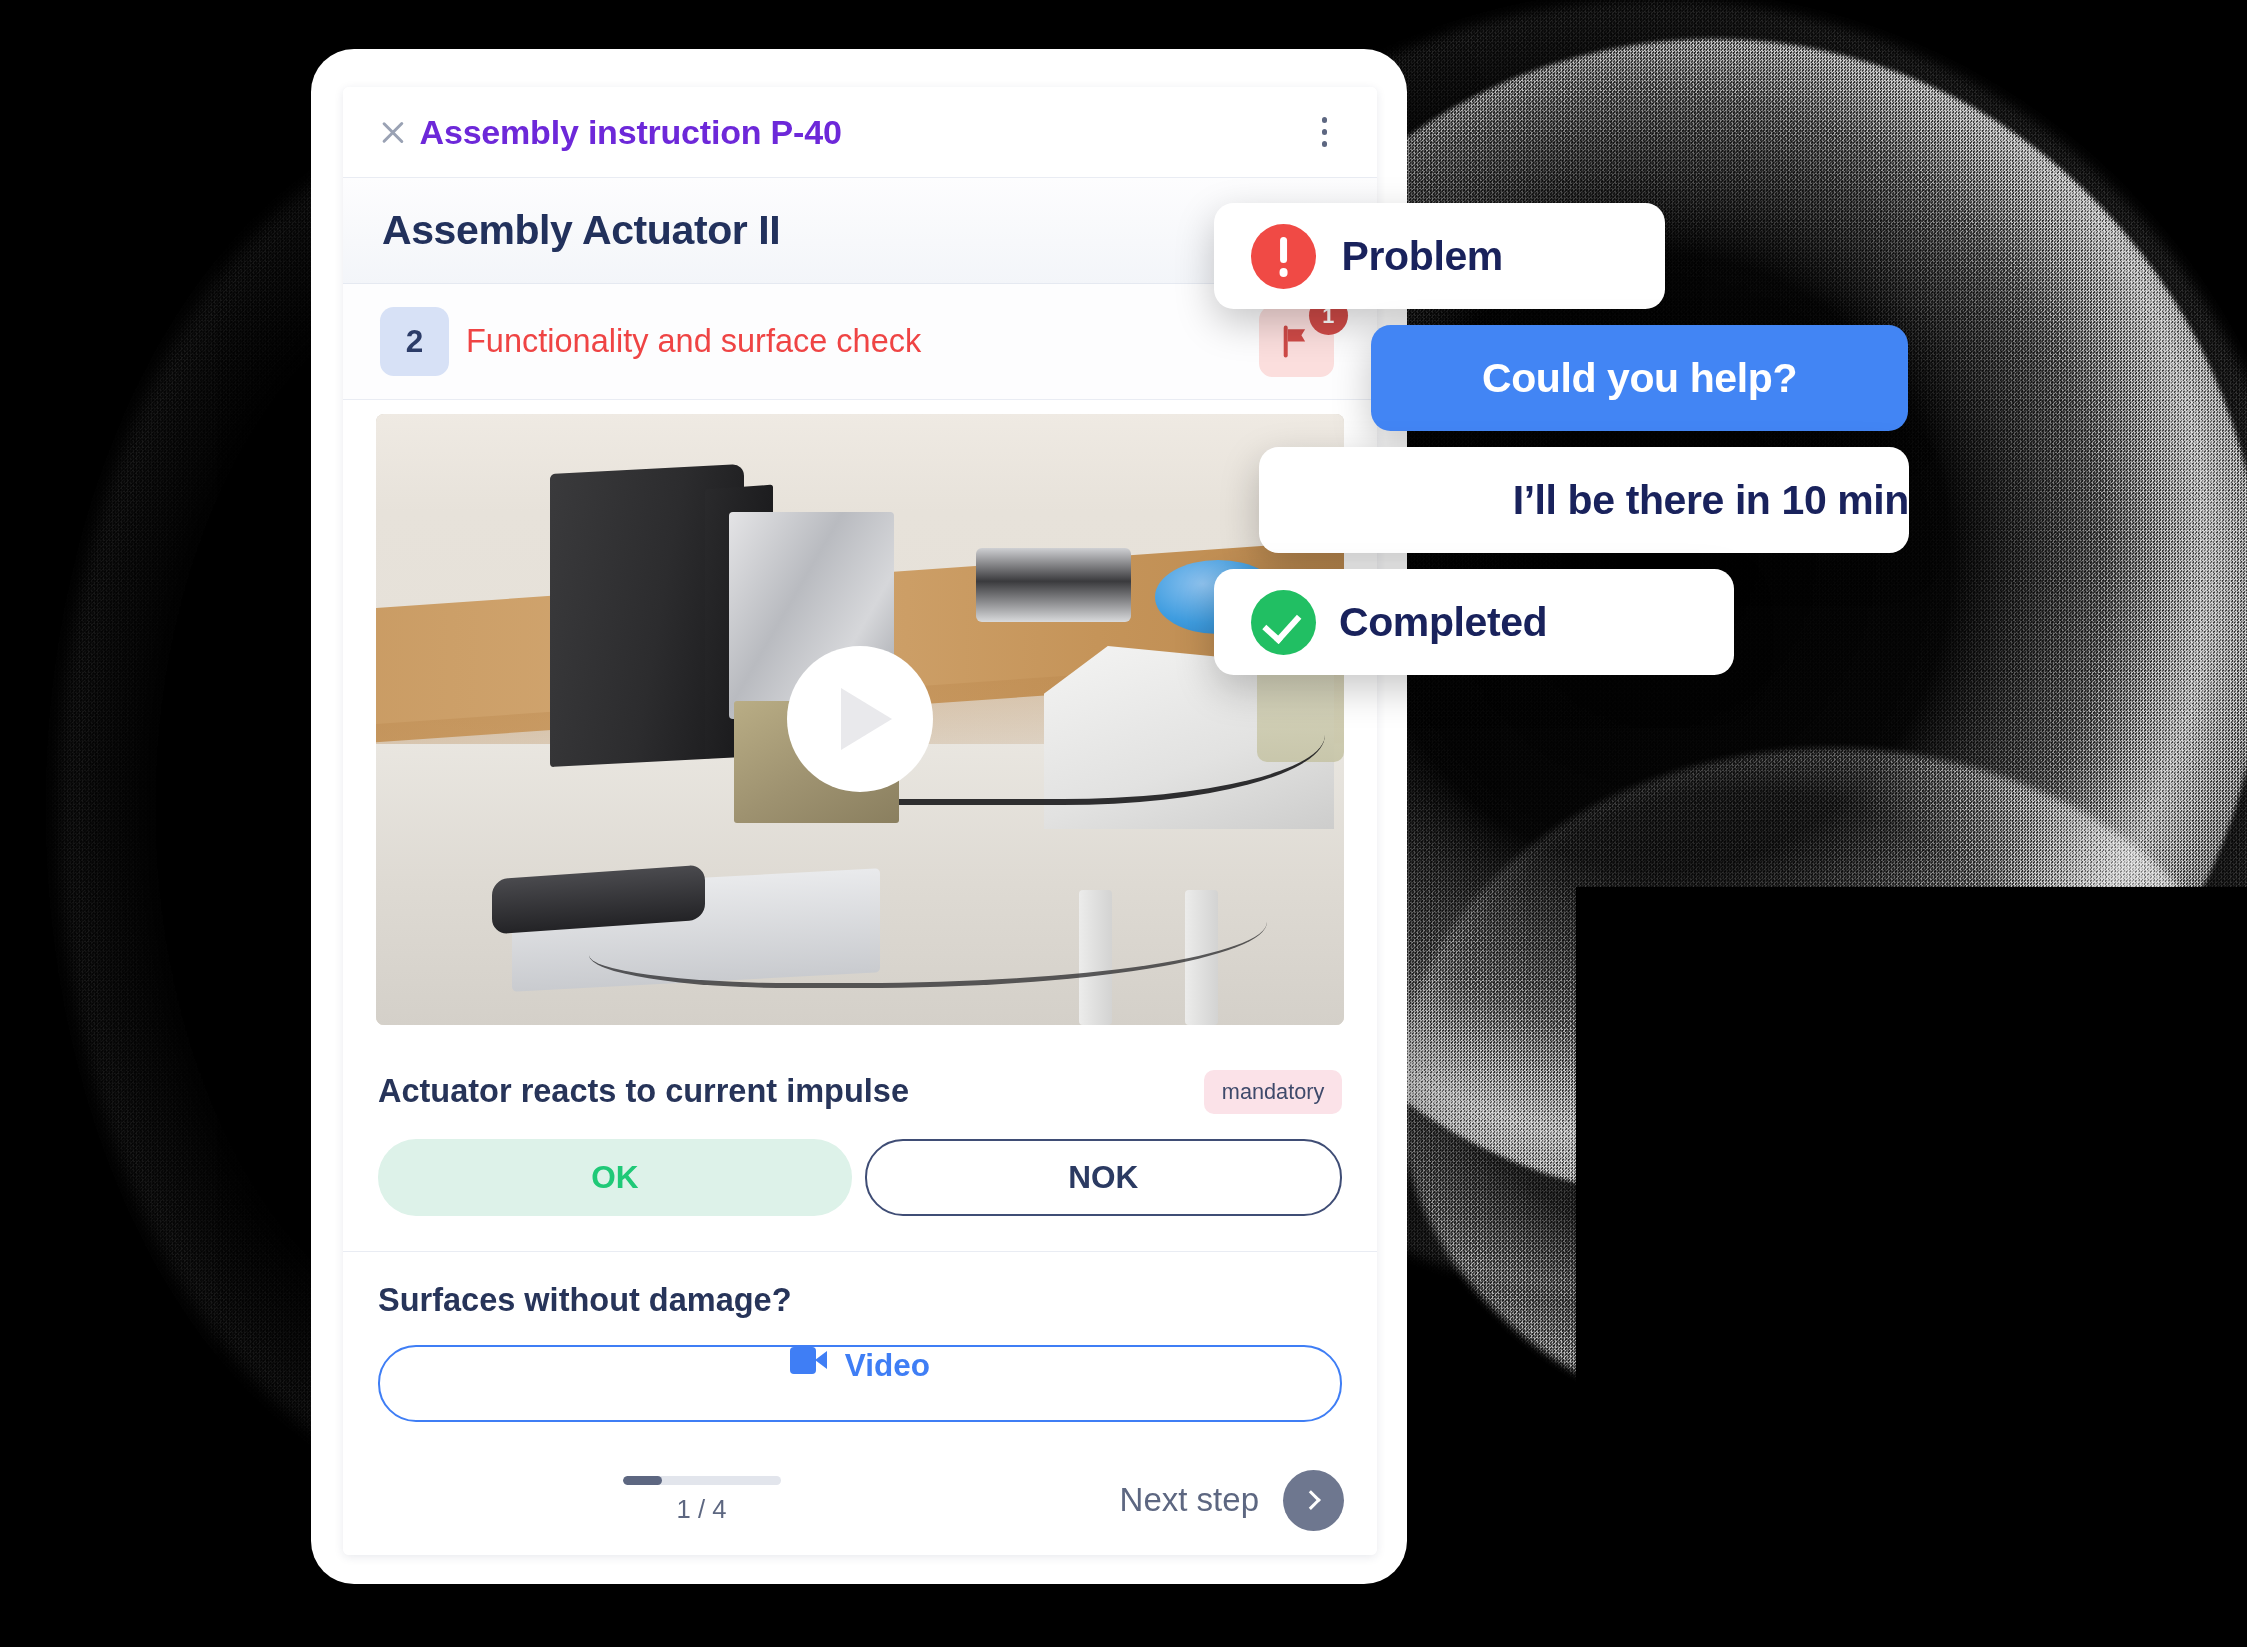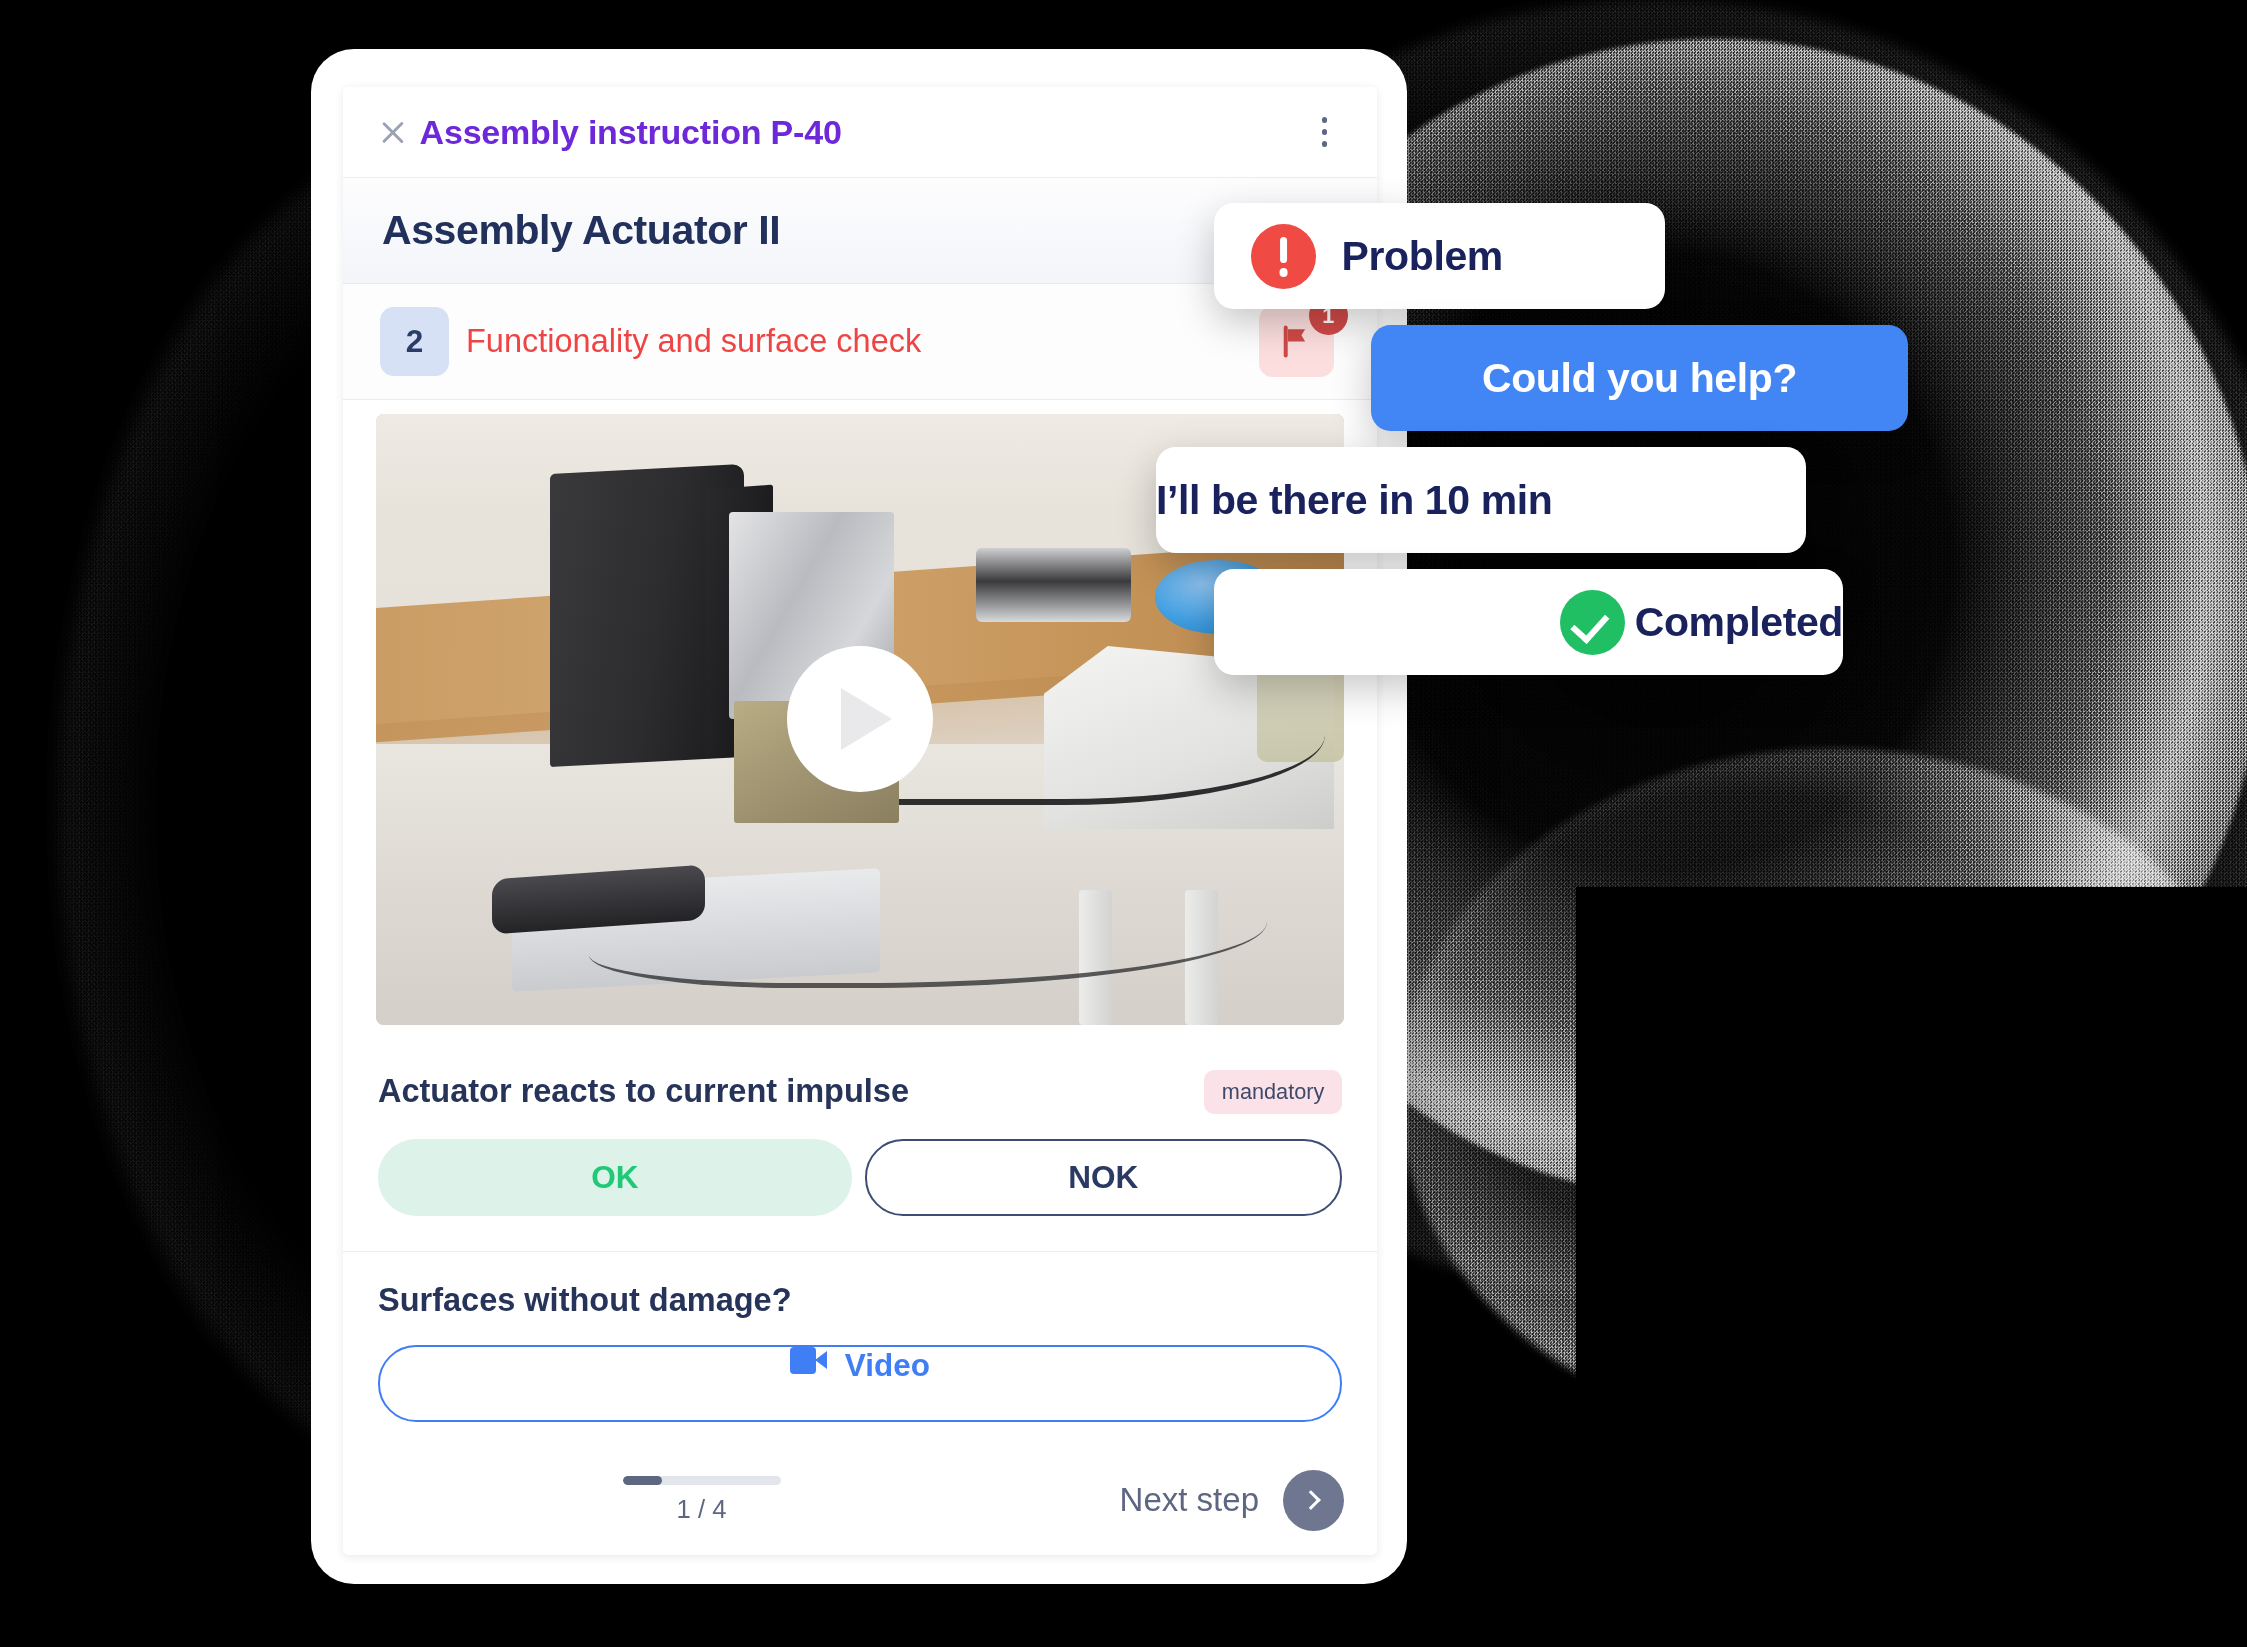--- a/index.html
+++ b/index.html
@@ -622,32 +622,31 @@
     white-space: nowrap;
   }
   #card-help {
     left: 1371px; top: 325px;
     width: 537px; height: 106px;
     background: #4285f4;
     justify-content: center;
   }
   #card-help .card-text { color: #ffffff; }
   #card-eta {
-    left: 1156px; top: 447px;
+    left: 1259px; top: 447px;
     width: 650px; height: 106px;
     background: #ffffff;
-    justify-content: flex-start;
+    justify-content: flex-end;
   }
   #card-completed {
     left: 1214px; top: 569px;
-    width: 629px; height: 106px;
+    width: 520px; height: 106px;
     background: #ffffff;
     padding-left: 37px;
-    gap: 10px;
-    justify-content: flex-end;
+    gap: 23px;
   }
   .icon-check {
     width: 65px; height: 65px;
     border-radius: 50%;
     background: #21bf63;
     position: relative;
     flex: 0 0 auto;
   }
   .icon-check::after {
     content: "";

